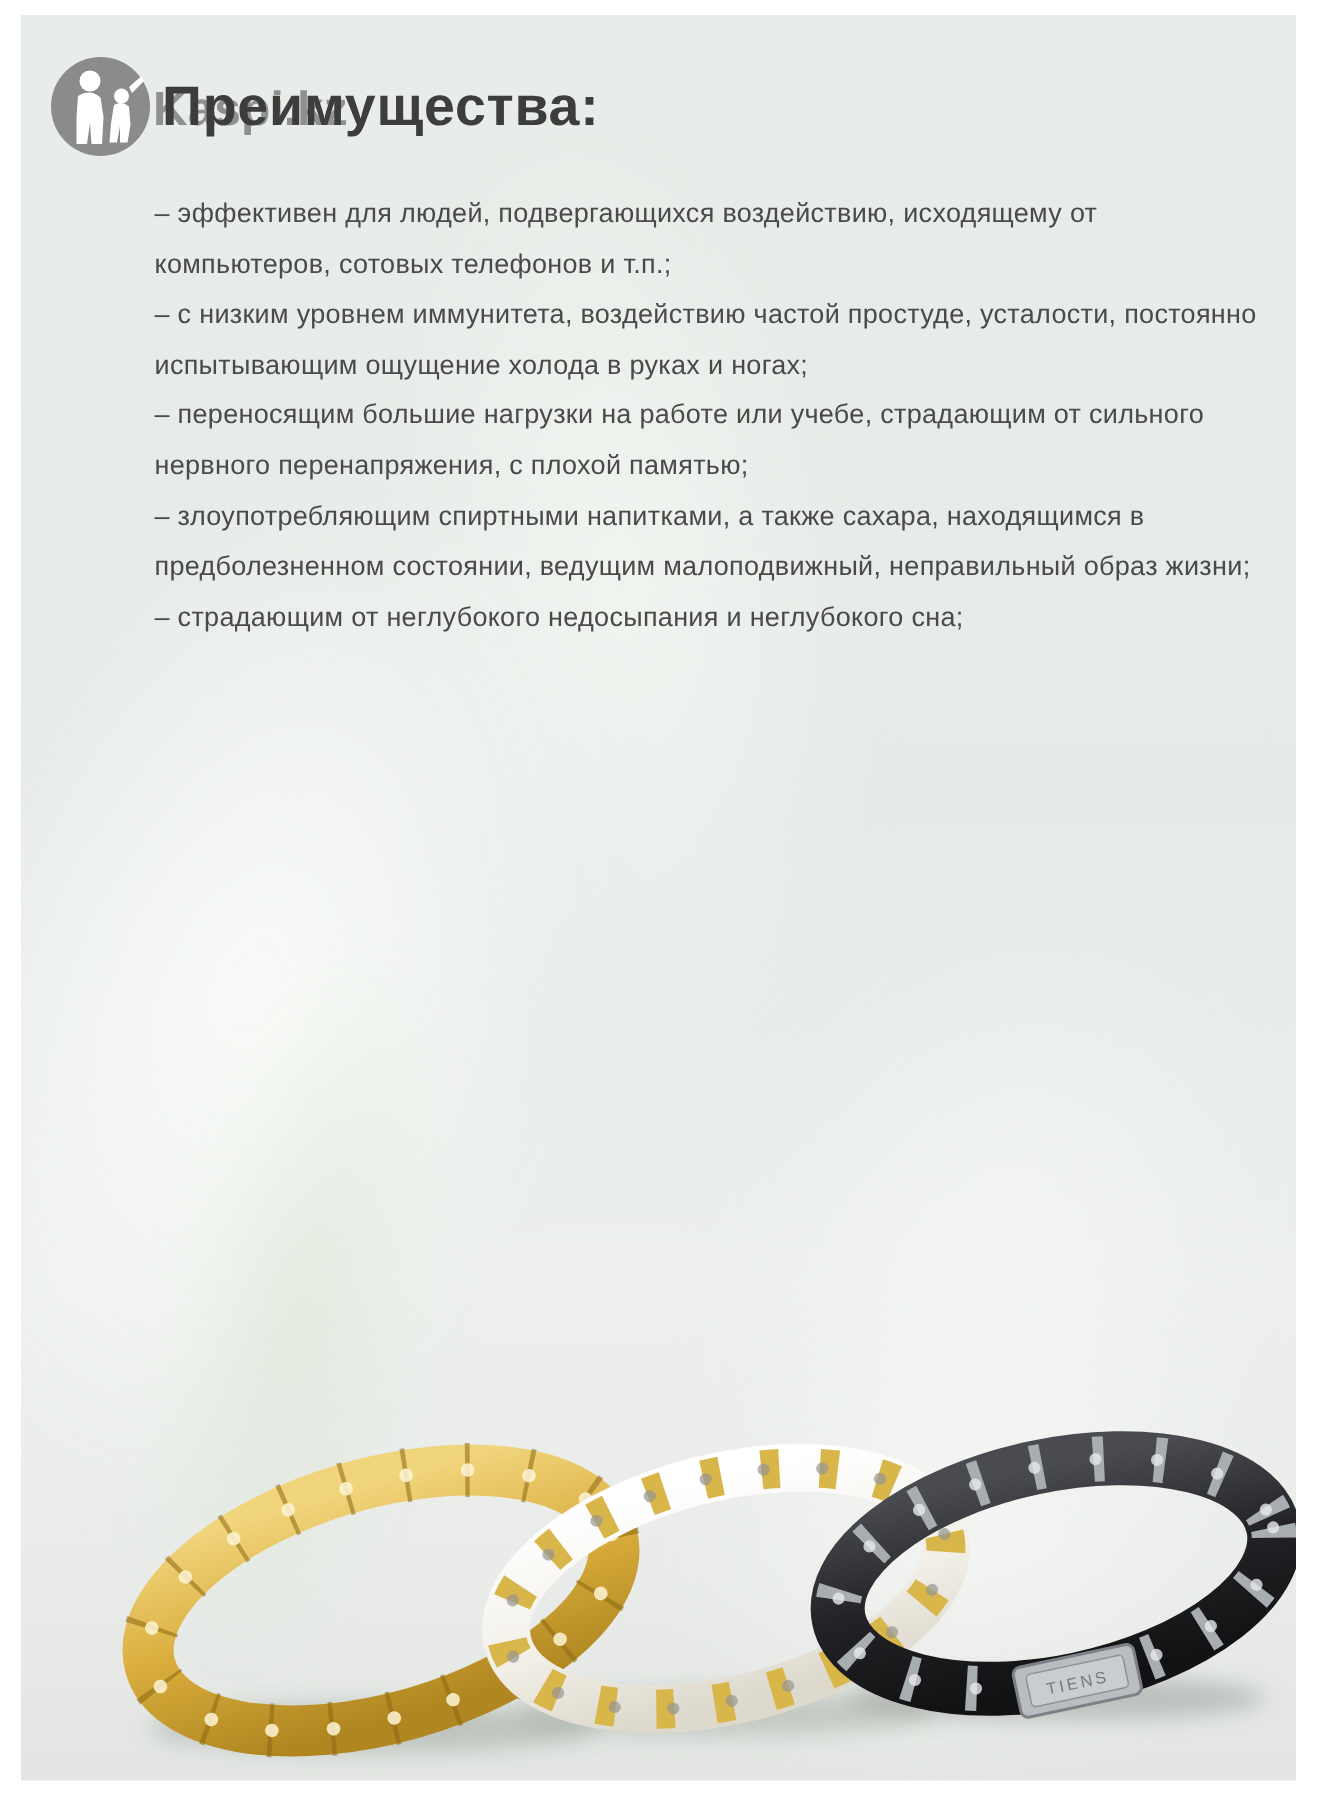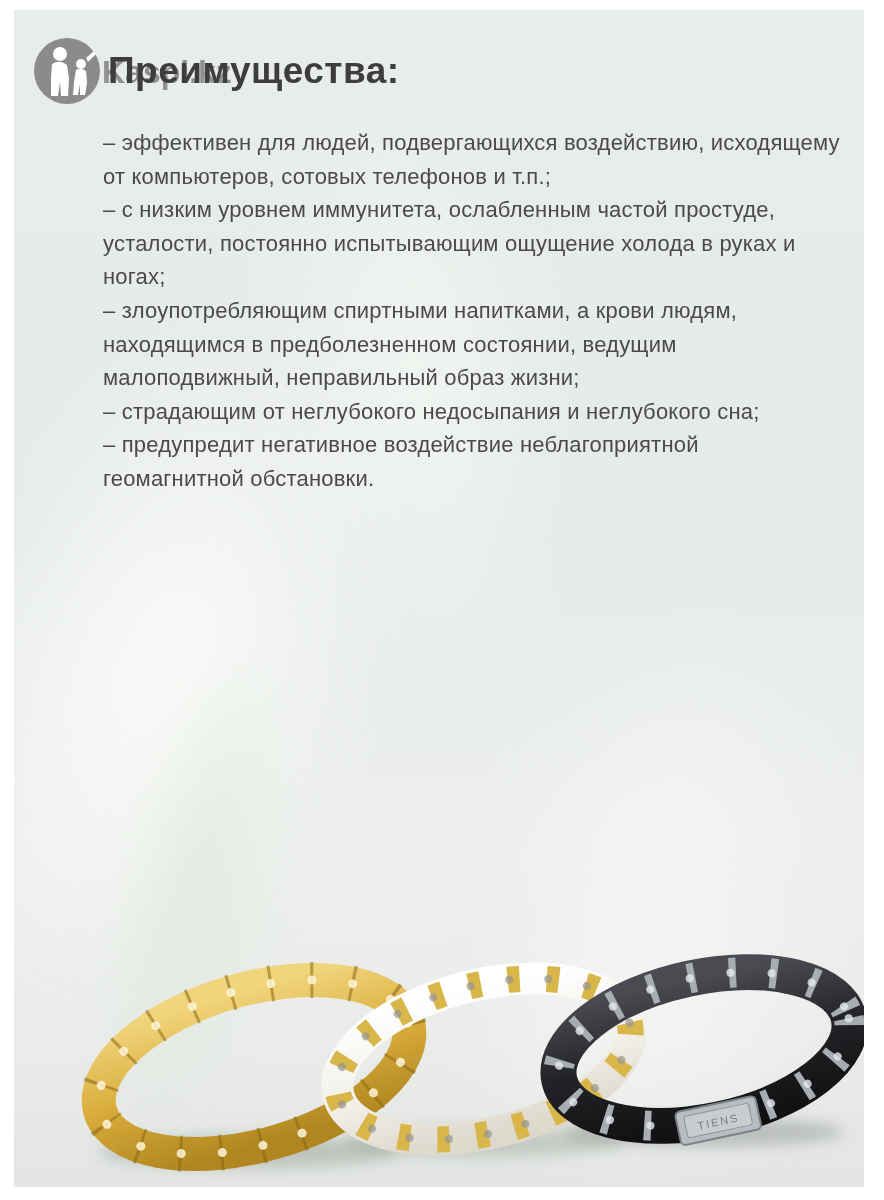--- a/index.html
+++ b/index.html
@@ -56,21 +56,21 @@
     font-size:32px;font-weight:bold;color:#8f918f;letter-spacing:0;
   }
   .page-title{
     position:absolute;left:94px;top:40px;z-index:2;
     font-size:37px;font-weight:bold;color:#3d3d3c;letter-spacing:.5px;
     margin:0;
   }
 
   .bullets{
     position:absolute;left:89px;top:116px;width:742px;z-index:2;
-    color:#4a4a49;font-size:22px;line-height:33.6px;
+    color:#4a4a49;font-size:18px;line-height:33.6px;
     letter-spacing:.2px;
   }
   .bullets p{margin:0;padding:0;}
 
   .photo{
     position:absolute;left:0;bottom:0;width:850px;height:240px;z-index:1;
   }
   .engraving{
     font-family:"Liberation Sans",sans-serif;
     font-size:11px;letter-spacing:2px;fill:#767b80;
@@ -98,24 +98,24 @@
         <circle cx="47" cy="26" r="5" fill="#ffffff"></circle>
         <path d="M52 20 L60 13 L62 16 L54 24 Z" fill="#ffffff"></path>
         <path d="M42 32 Q47 29 52 33 L53 45 L51 57 L46 57 L46 46 L44 57 L39 57 L40 44 Z" fill="#ffffff"></path>
       </svg>
       <div class="watermark-text">Kaspi.kz</div>
       <h1 class="page-title">Преимущества:</h1>
     </div>
 
     <div class="bullets">
       <p>– эффективен для людей, подвергающихся воздействию, исходящему от компьютеров, сотовых телефонов и т.п.;</p>
-      <p>– с низким уровнем иммунитета, ослабленным частой простуде, усталости, постоянно испытывающим ощущение холода в руках и ногах;</p>
-      <p>– злоупотребляющим спиртными напитками, а крови людям, находящимся в предболезненном состоянии, ведущим малоподвижный, неправильный образ жизни;</p>
+      <p>– с низким уровнем иммунитета, воздействию частой простуде, усталости, постоянно испытывающим ощущение холода в руках и ногах;</p>
+      <p>– переносящим большие нагрузки на работе или учебе, страдающим от сильного нервного перенапряжения, с плохой памятью;</p>
+      <p>– злоупотребляющим спиртными напитками, а также сахара, находящимся в предболезненном состоянии, ведущим малоподвижный, неправильный образ жизни;</p>
       <p>– страдающим от неглубокого недосыпания и неглубокого сна;</p>
-      <p>– предупредит негативное воздействие неблагоприятной геомагнитной обстановки.</p>
     </div>
 
     <svg class="photo" viewBox="0 0 850 240">
       <defs>
         <linearGradient id="goldGrad" x1="0" y1="0" x2="0" y2="1">
           <stop offset="0" stop-color="#f1d57d"></stop>
           <stop offset="0.5" stop-color="#d9ad3c"></stop>
           <stop offset="1" stop-color="#b08620"></stop>
         </linearGradient>
         <linearGradient id="whiteGrad" x1="0" y1="0" x2="0" y2="1">

